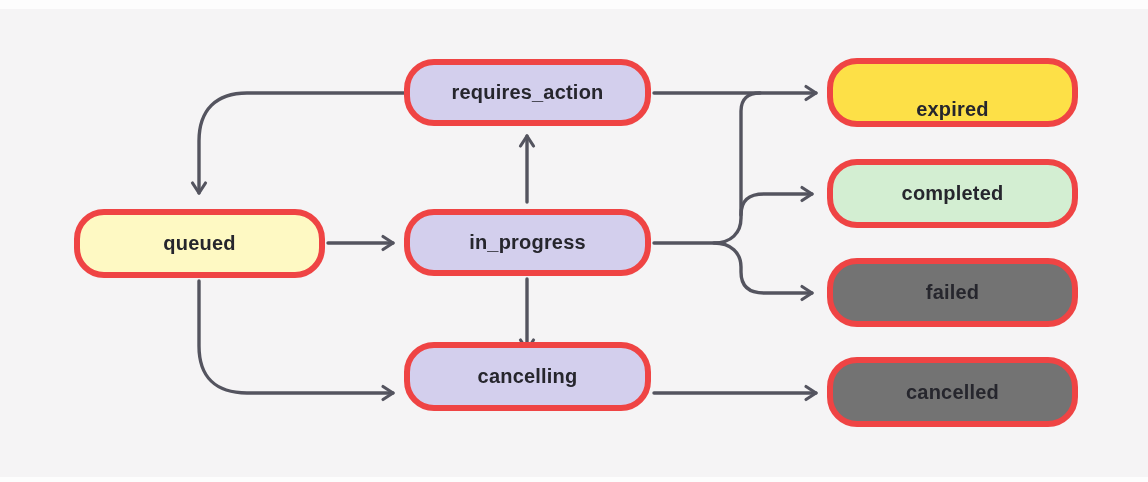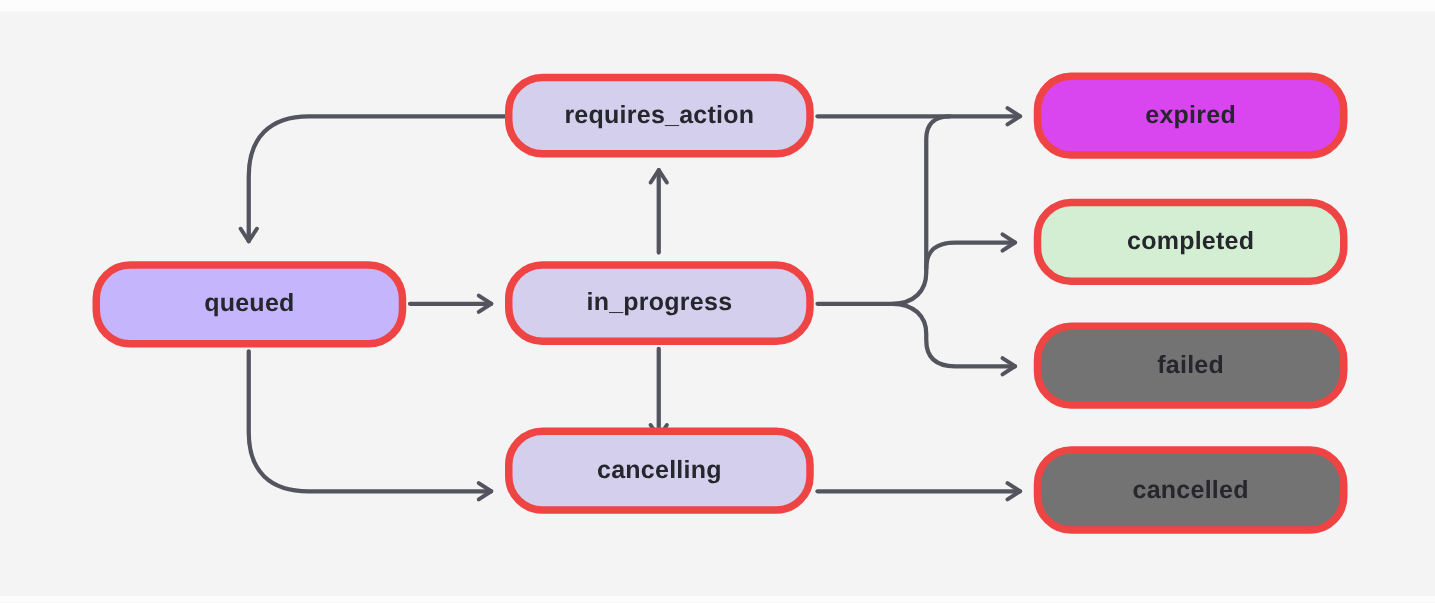--- a/index.html
+++ b/index.html
@@ -17,22 +17,22 @@
   .node{
     position:absolute;
     box-sizing:border-box;
     border:6px solid #ef4444;
     border-radius:30px;
     display:flex;align-items:center;justify-content:center;
     font-weight:700;font-size:20px;color:#26262d;
     letter-spacing:0.2px;
   }
   .c-purple{background:#d3cfed;}
-  .c-blue{background:#c4b5fd;}
-  .c-gray{background:#d946ef;}
+  .c-blue{background:#fef9c3;}
+  .c-gray{background:#fde047;align-items:flex-end;}
   .c-green{background:#d3eed2;}
   .c-pink{background:#737373;}
   .n-queued{left:74px;top:209px;width:251px;height:69px;}
   .n-requires{left:404px;top:59px;width:247px;height:67px;}
   .n-inprogress{left:404px;top:209px;width:247px;height:67px;}
   .n-cancelling{left:404px;top:342px;width:247px;height:69px;}
   .n-expired{left:827px;top:58px;width:251px;height:69px;}
   .n-completed{left:827px;top:159px;width:251px;height:69px;}
   .n-failed{left:827px;top:258px;width:251px;height:69px;}
   .n-cancelled{left:827px;top:357px;width:251px;height:70px;text-align:center;}

